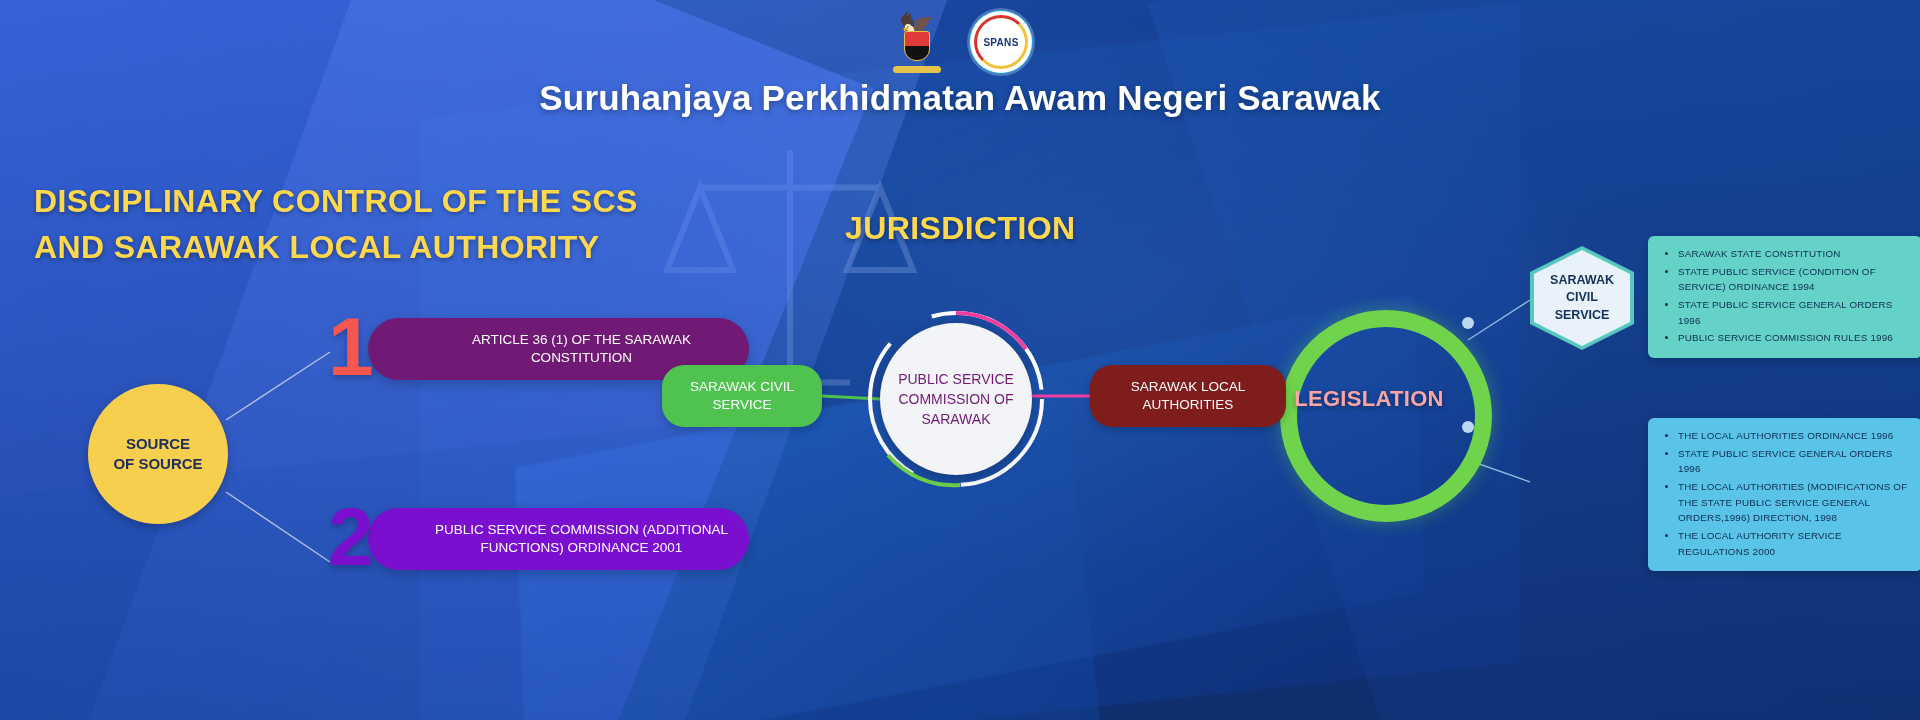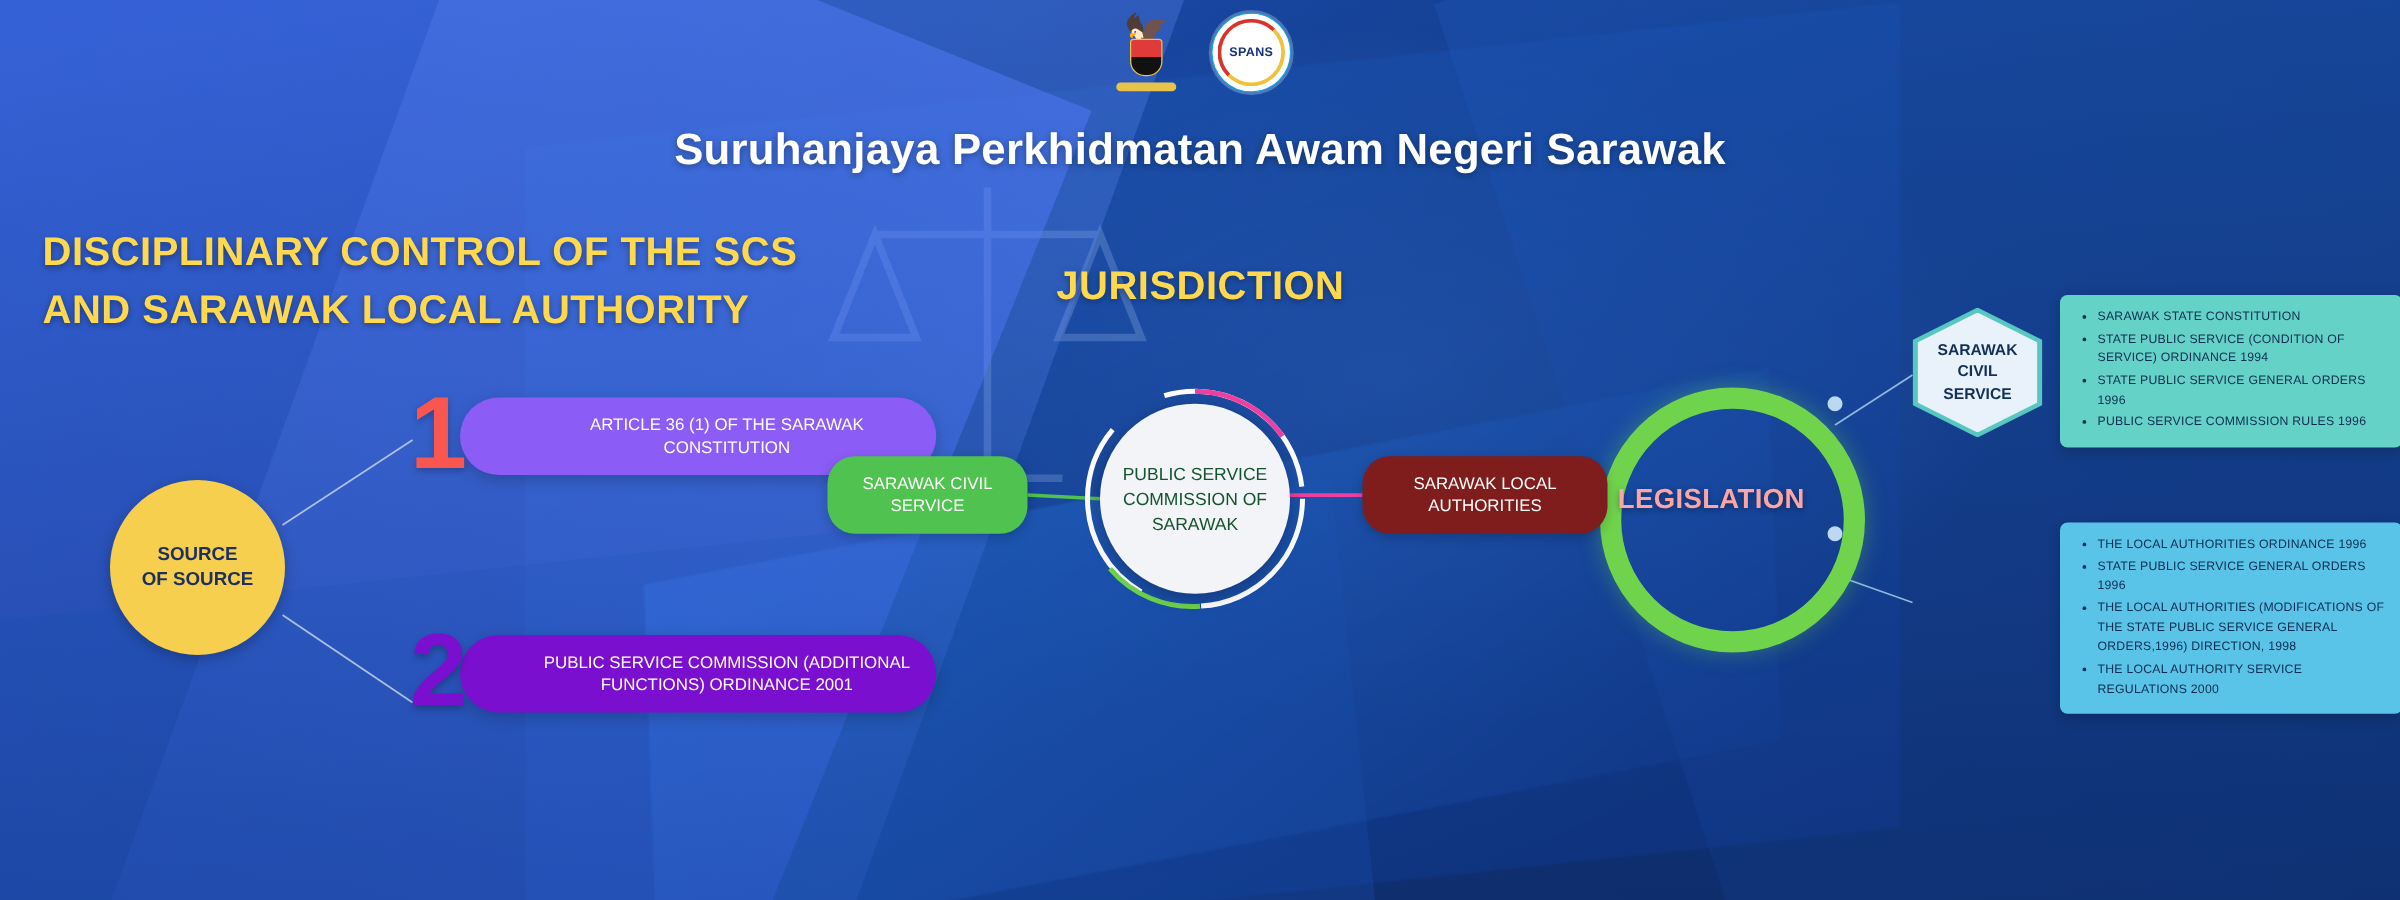--- a/index.html
+++ b/index.html
@@ -132,21 +132,21 @@
   }
   .spans-logo .txt {
     font-size: 10px; font-weight: 700; color: #16337a;
     letter-spacing: .3px;
   }
   .site-title {
     font-size: 35px;
     font-weight: 700;
     color: #ffffff;
     letter-spacing: .2px;
-    margin-top: 24px;
+    margin-top: 2px;
     text-shadow: 0 2px 6px rgba(0,0,0,.35);
   }
 
   
   .main-title {
     position: absolute;
     left: 34px; top: 178px;
     width: 640px;
     color: #ffd84d;
     font-size: 32px;
@@ -194,21 +194,21 @@
     font-size: 13.5px;
     line-height: 1.35;
     text-align: center;
     z-index: 6;
     box-shadow: 0 4px 12px rgba(0,0,0,.2);
   }
   .pill .pill-text { width: 100%; }
   .pill-1 {
     left: 368px; top: 318px;
     width: 303px;
-    background: #8b5cf6;
+    background: #701a75;
   }
   .pill-2 {
     left: 368px; top: 508px;
     width: 303px;
     background: #7b0fcf;
   }
   .bignum {
     position: absolute;
     font-size: 82px;
     font-weight: 800;
@@ -221,21 +221,21 @@
 
   
   .center-circle {
     position: absolute;
     left: 880px; top: 323px;
     width: 152px; height: 152px;
     border-radius: 50%;
     background: #f2f4f7;
     display: flex; align-items: center; justify-content: center;
     text-align: center;
-    color: #14532d;
+    color: #701a75;
     font-size: 14px;
     line-height: 1.45;
     z-index: 6;
     box-shadow: 0 4px 14px rgba(0,0,0,.28);
   }
   .center-ring {
     position: absolute;
     left: 862px; top: 305px;
     width: 188px; height: 188px;
     border-radius: 50%;

